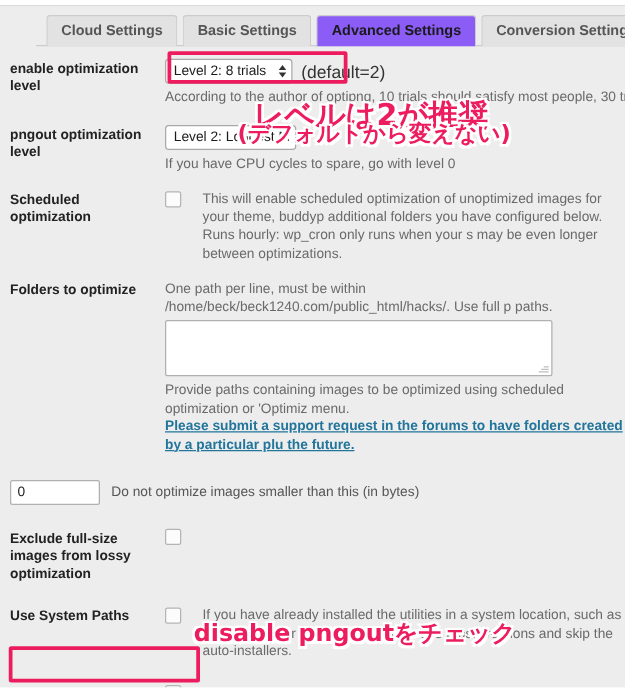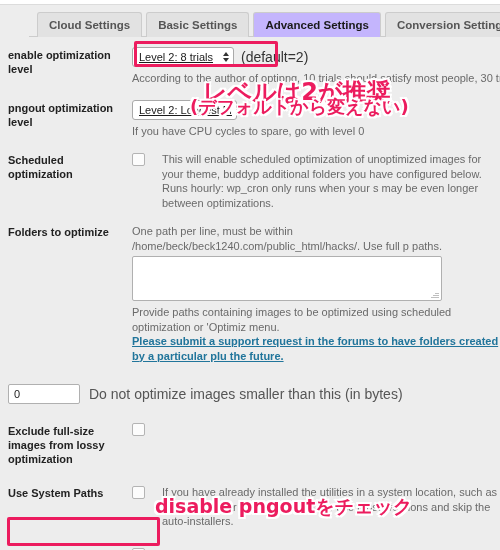--- a/index.html
+++ b/index.html
@@ -55,21 +55,21 @@
     background: #e2e2e2;
     border: 1px solid #cccccc;
     border-bottom: none;
     border-radius: 3px 3px 0 0;
     white-space: nowrap;
     cursor: pointer;
     position: relative;
     top: 1px;
   }
   .tab.active {
-    background: #c4b5fd;
+    background: #8b5cf6;
     color: #1a1a1a;
     border-color: #cccccc;
     z-index: 2;
   }
 
   
   #form {
     position: absolute;
     left: 0; top: 40px;
     width: 500px;
@@ -95,21 +95,21 @@
   }
   .desc {
     font-size: 11px;
     color: #6a6a6a;
     line-height: 14.5px;
     margin-top: 4px;
     white-space: nowrap;
   }
   .desc.wrap { white-space: normal; }
   .inline-desc {
-    font-size: 14px;
+    font-size: 11px;
     color: #555555;
     white-space: nowrap;
   }
   .note-default {
     font-size: 14px;
     color: #333333;
     margin-left: 7px;
     white-space: nowrap;
   }
   a.support-link {
@@ -128,21 +128,21 @@
     background: #ffffff;
     border: 1px solid #a9a9a9;
     border-radius: 3px;
     padding: 0 4px 0 6px;
     font-size: 11px;
     color: #1a1a1a;
     white-space: nowrap;
     cursor: pointer;
     vertical-align: middle;
   }
-  .select-box .sel-text { display: inline-block; text-decoration: underline; }
+  .select-box .sel-text { display: inline-block; }
   .stepper {
     display: inline-flex;
     flex-direction: column;
     justify-content: center;
     align-items: center;
     margin-left: 10px;
     line-height: 0;
   }
   .stepper .up, .stepper .dn {
     width: 0; height: 0;

